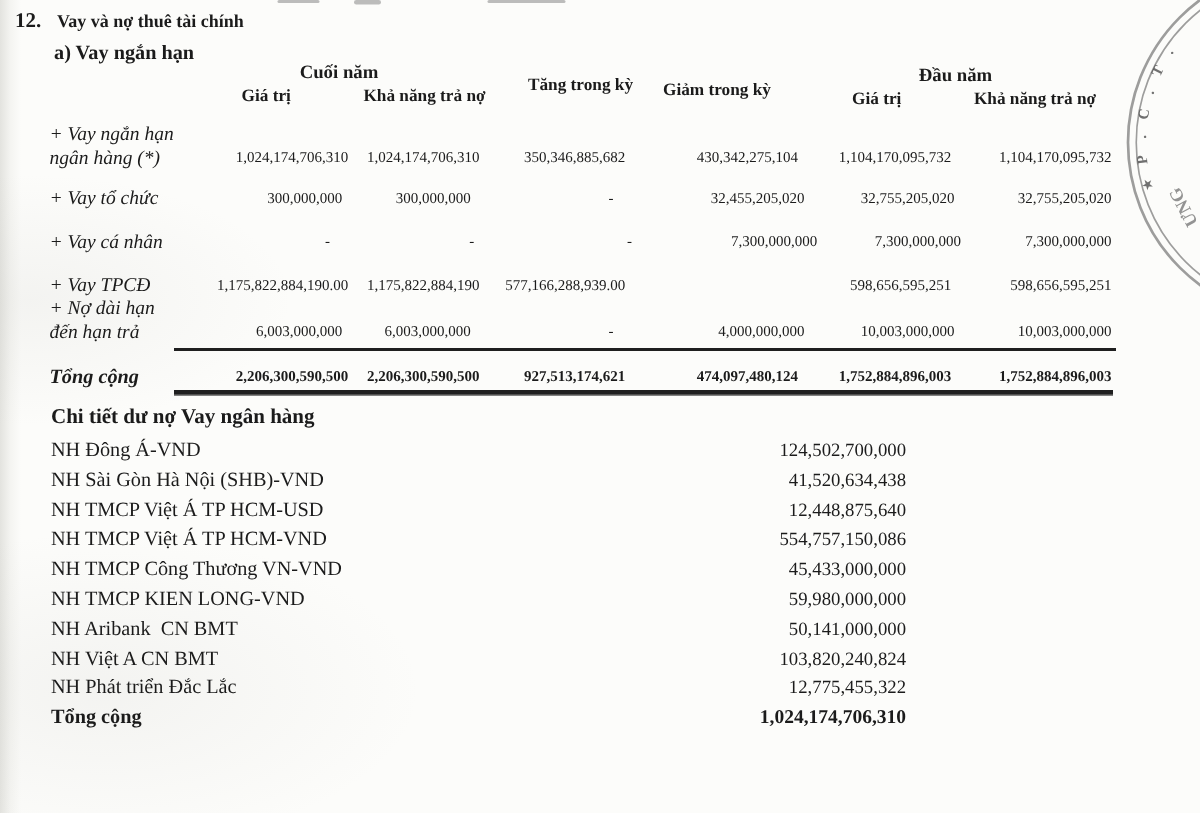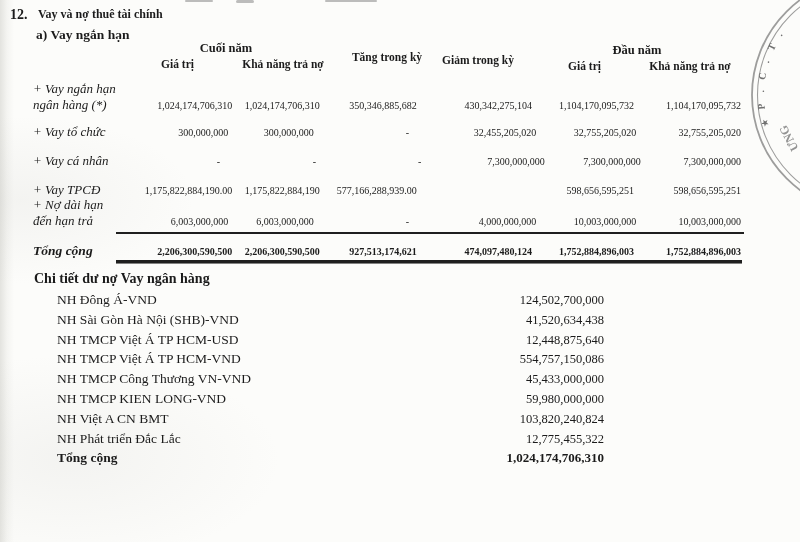--- a/index.html
+++ b/index.html
@@ -29,21 +29,21 @@
   .lbl{width:107px;font-size:13px;line-height:15.5px;}
   .lbl span{display:block;white-space:nowrap;font-style:italic;}
   .num{font-size:10px;text-align:right;white-space:nowrap;line-height:13px;}
   .c1{width:98px;}.c2{width:90px;}.c3{width:100px;}.c4{width:98px;margin-left:20px;}.c5{width:105px;}.c6{width:110px;}
   .total-row .lbl{font-size:13.5px;font-weight:700;}
   .total-row .num{font-weight:700;}
   .rule{position:absolute;background:#1f1f1f;}
   
   .detail-heading{position:absolute;left:34px;top:271px;font-size:14px;font-weight:700;}
   .bank-list{position:absolute;left:34px;top:290px;width:570px;}
-  .bank-row{position:relative;height:19.8px;margin-left:23px;}
+  .bank-row{position:relative;height:19.8px;}
   .bank-name{position:absolute;left:0;top:2px;font-size:13.5px;white-space:pre;}
   .bank-amount{position:absolute;right:0;top:3px;font-size:12.5px;text-align:right;white-space:nowrap;}
   .bank-total .bank-name{font-weight:700;font-size:13.5px;}
   .bank-total .bank-amount{font-weight:700;font-size:13px;top:2px;}
   
   .stamp{position:absolute;left:718px;top:25px;width:82px;height:140px;overflow:visible;}
 </style>
 </head>
 <body>
 
@@ -166,20 +166,24 @@
       <span class="bank-name">NH TMCP Việt Á TP HCM-VND</span>
       <span class="bank-amount">554,757,150,086</span>
     </div>
     <div class="bank-row">
       <span class="bank-name">NH TMCP Công Thương VN-VND</span>
       <span class="bank-amount">45,433,000,000</span>
     </div>
     <div class="bank-row">
       <span class="bank-name">NH TMCP KIEN LONG-VND</span>
       <span class="bank-amount">59,980,000,000</span>
+    </div>
+    <div class="bank-row">
+      <span class="bank-name">NH Aribank  CN BMT</span>
+      <span class="bank-amount">50,141,000,000</span>
     </div>
     <div class="bank-row">
       <span class="bank-name">NH Việt A CN BMT</span>
       <span class="bank-amount">103,820,240,824</span>
     </div>
     <div class="bank-row">
       <span class="bank-name">NH Phát triển Đắc Lắc</span>
       <span class="bank-amount">12,775,455,322</span>
     </div>
     <div class="bank-row bank-total">

